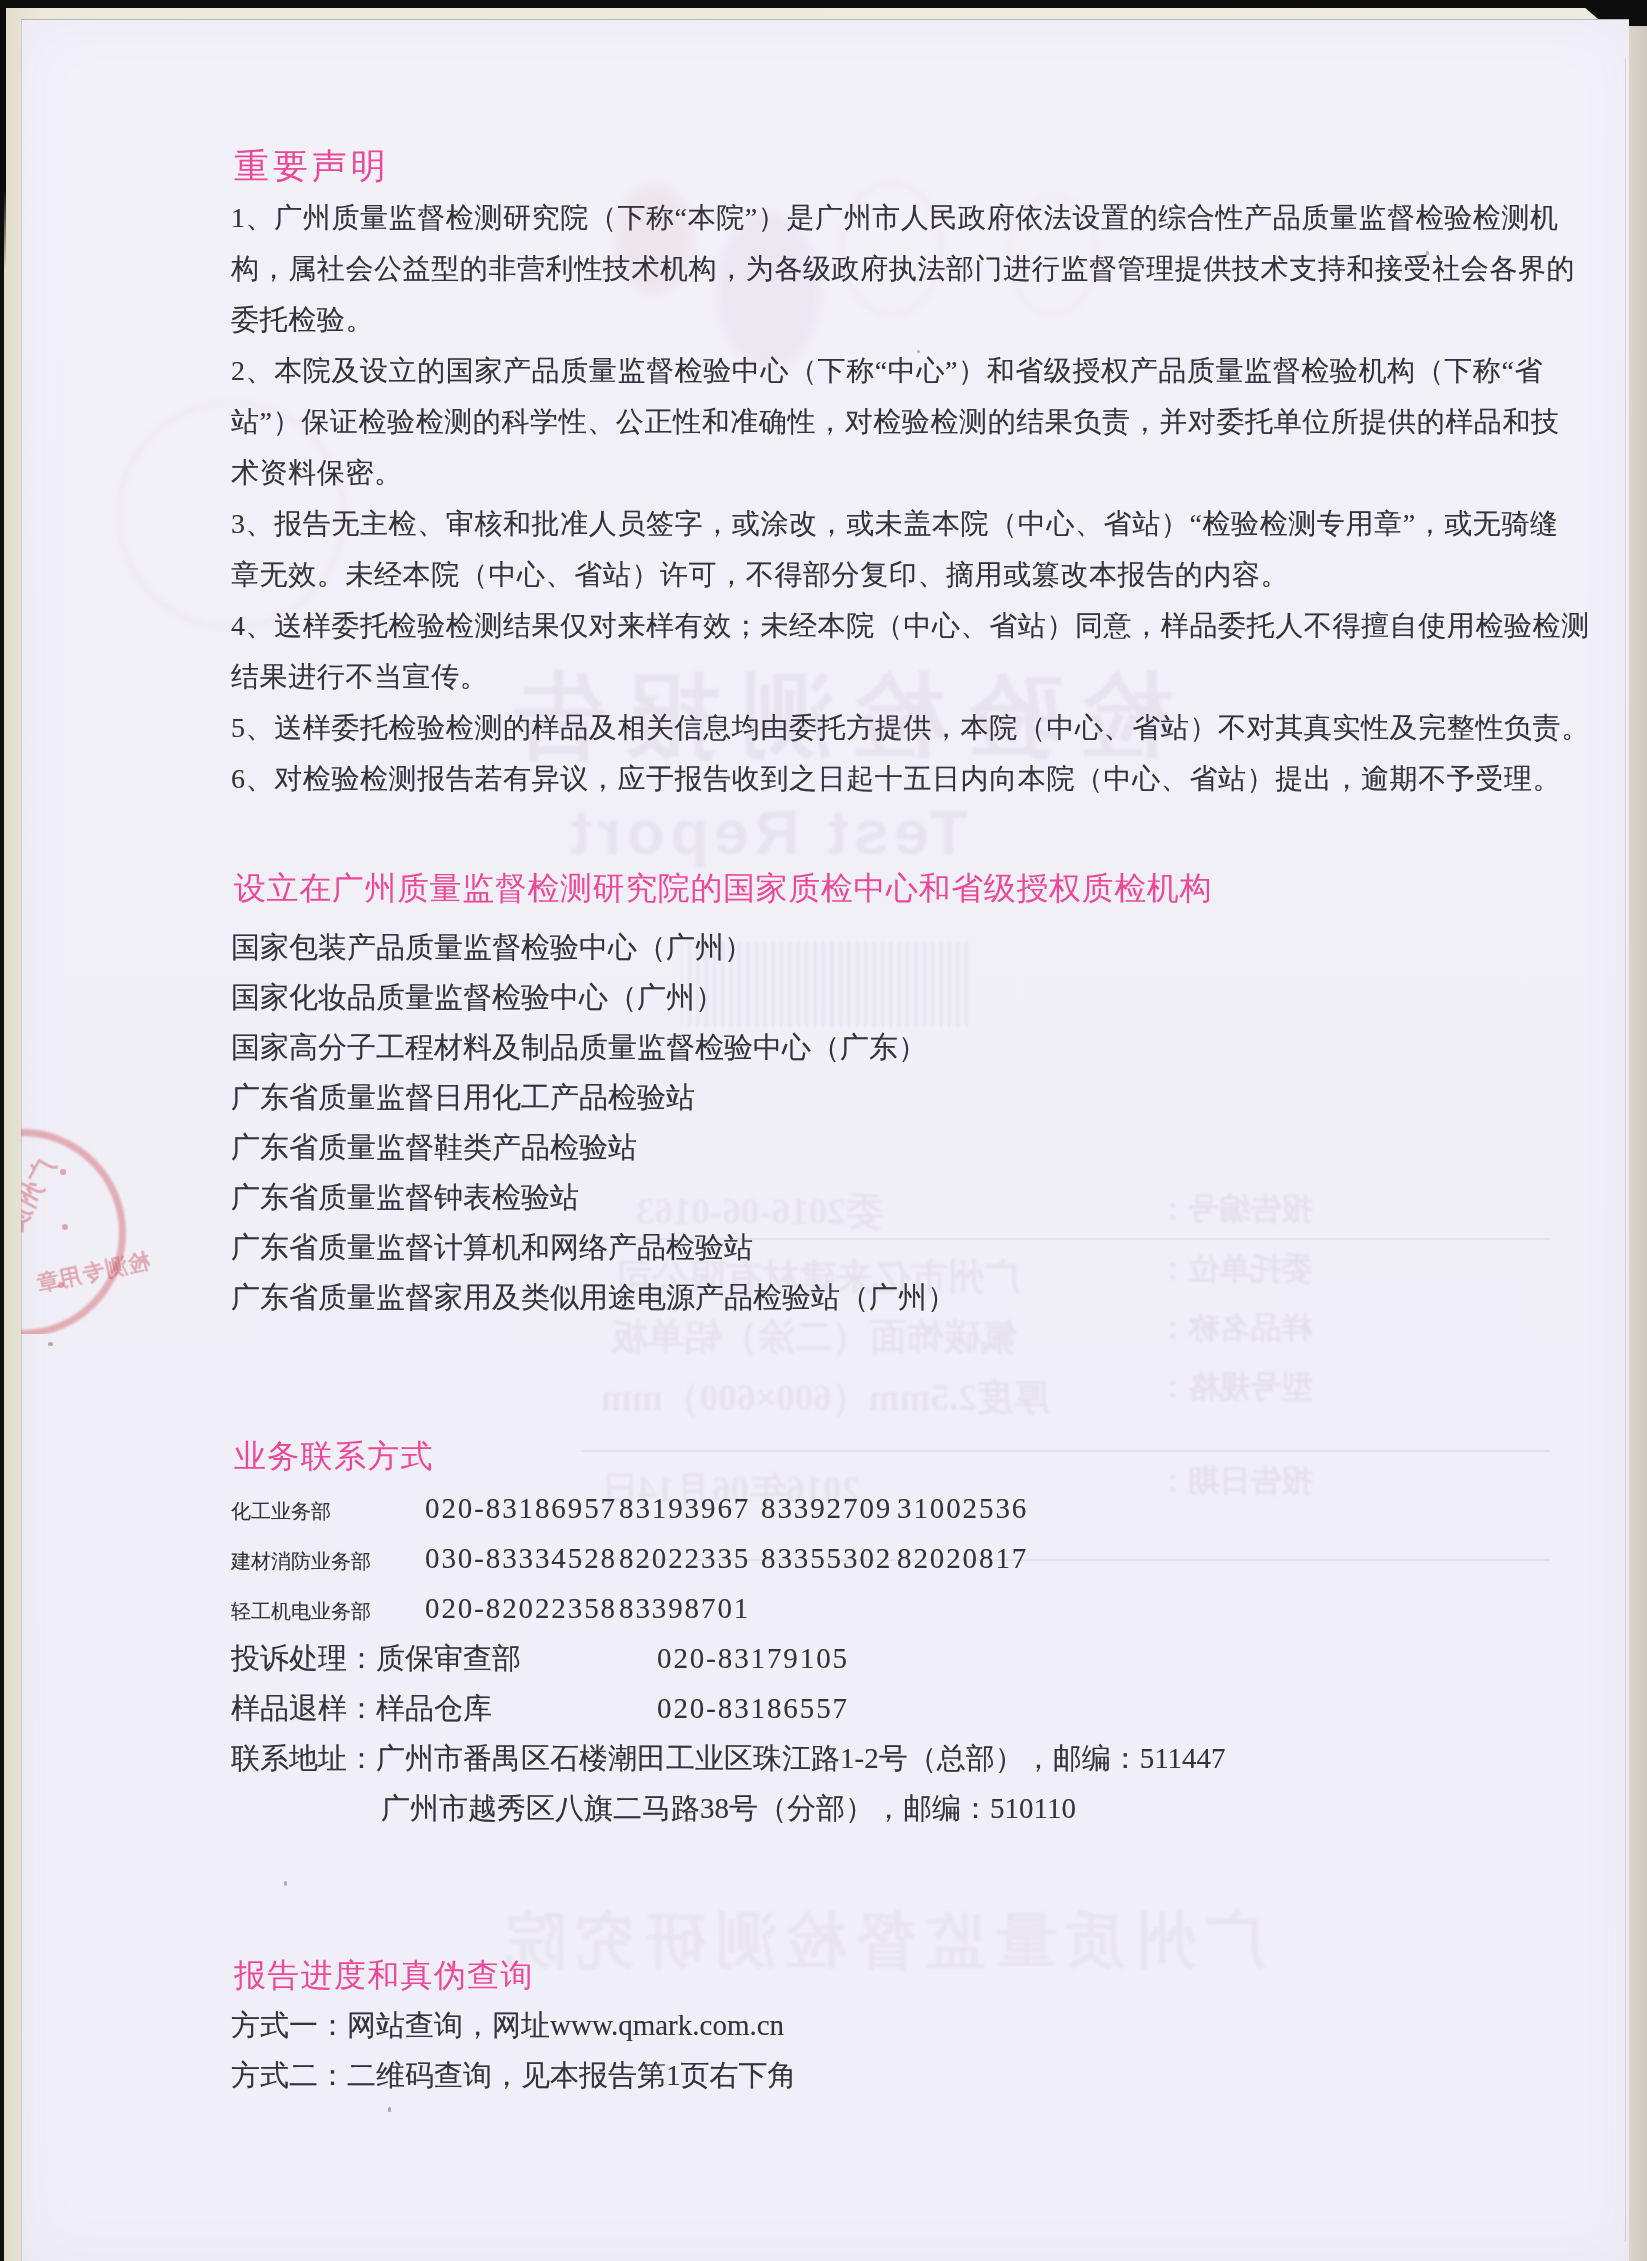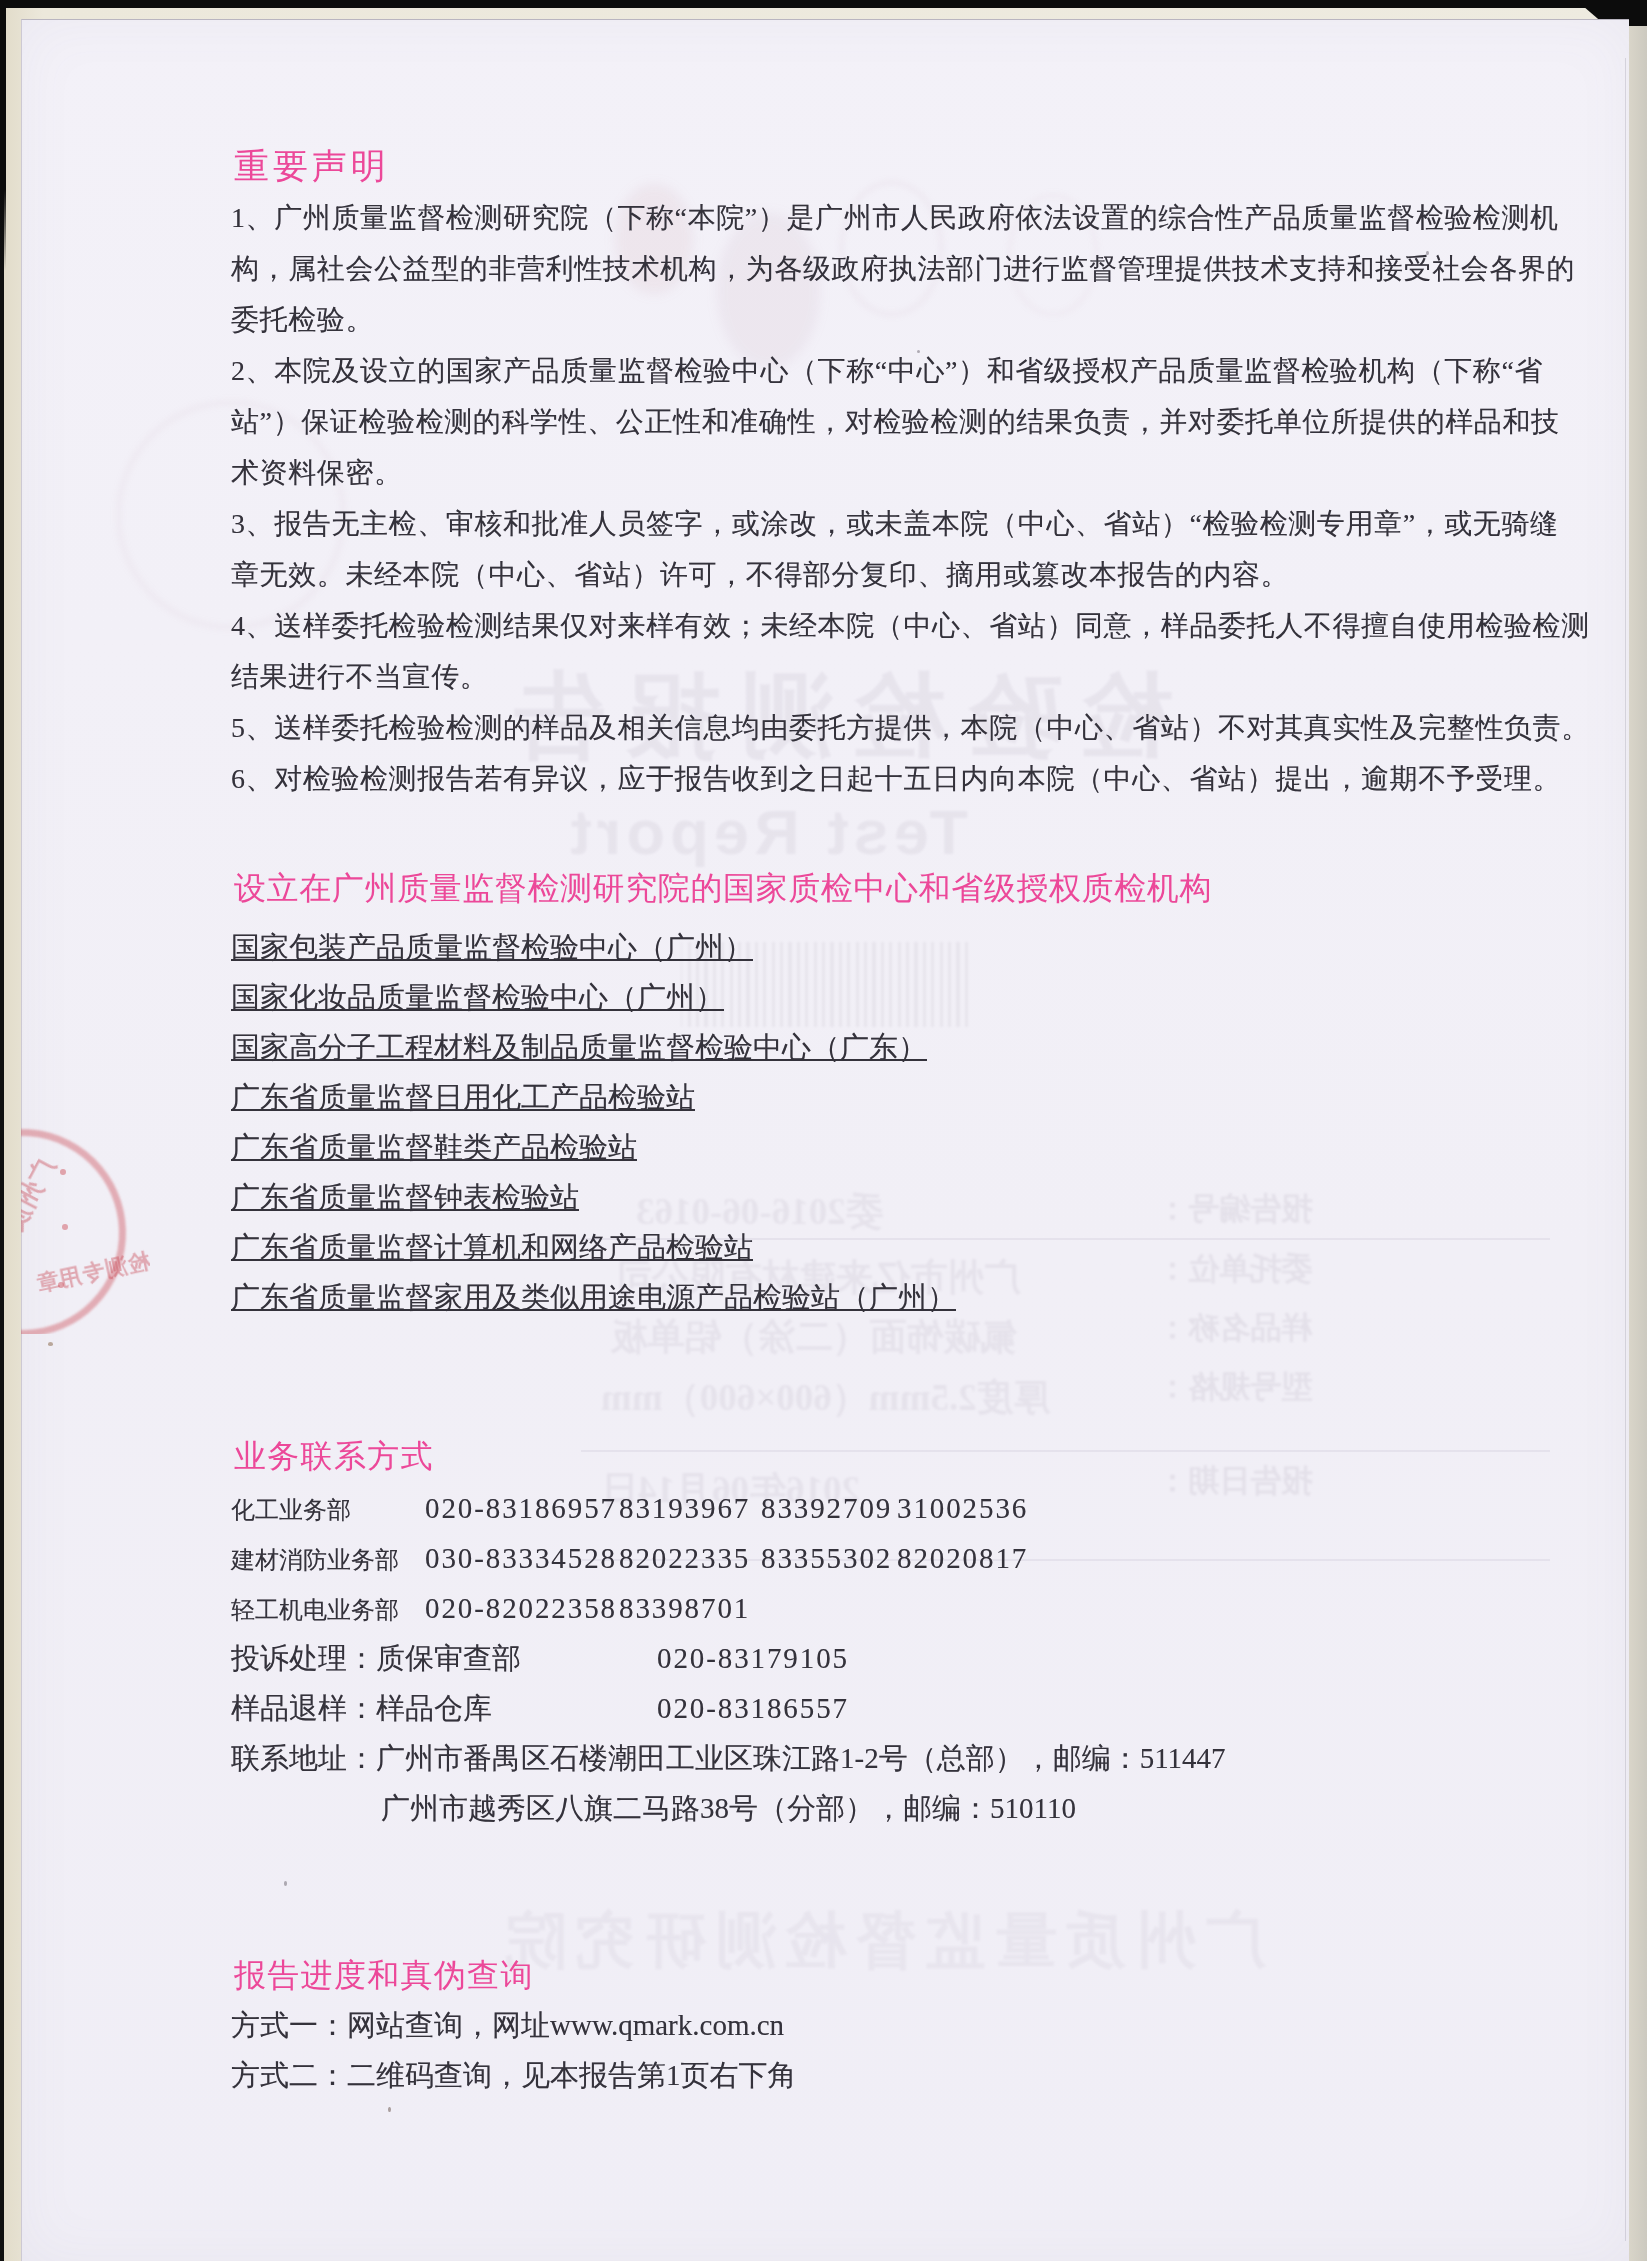--- a/index.html
+++ b/index.html
@@ -22,24 +22,24 @@
     box-shadow:inset 0 0 58px rgba(120,115,135,.06);
   }
   .page-fold-right{left:1625px;top:58px;width:1.3px;height:2183px;background:rgba(120,115,130,.22);}
   .page-edge-right{left:1629px;top:26px;width:18px;height:2235px;background:linear-gradient(90deg,#d9d5c9,#ccc9bf);}
   
   .txt{color:#34323b;text-shadow:0 0 0.6px rgba(52,50,62,.35);white-space:nowrap;}
   .h{font-family:"Liberation Sans","DejaVu Sans",sans-serif;font-weight:400;color:#ec4899;letter-spacing:1.9px;white-space:nowrap;}
   .decl{left:231px;top:192px;width:1305px;font-size:28px;letter-spacing:0.6px;}
   .decl .line{height:51px;line-height:51px;}
   .agency-list{left:231px;top:922px;font-size:29px;}
-  .agency-list .line{height:50px;line-height:50px;text-decoration:underline;}
+  .agency-list .line{height:50px;line-height:50px;}
   .contact-grid{left:231px;top:1483px;font-size:29px;}
   .contact-grid .row{height:50px;line-height:50px;}
-  .c-label{display:inline-block;width:194px;font-size:24px;letter-spacing:0;}
+  .c-label{display:inline-block;width:194px;font-size:20px;letter-spacing:0;}
   .c-num{display:inline-block;letter-spacing:1.9px;}
   .c-n0{width:194px;} .c-n1{width:142px;} .c-n2{width:136px;}
   .dep-label{display:inline-block;width:426px;}
   .ph{display:inline-block;letter-spacing:1.9px;}
   .addr2{padding-left:150px;}
   .query-grid{left:231px;top:2000px;font-size:29px;}
   .query-grid .row{height:50px;line-height:50px;}
   
   .ghost{position:absolute;transform:scaleX(-1);color:#8b7f95;white-space:nowrap;
          font-family:"Liberation Sans","DejaVu Sans",sans-serif;font-weight:700;filter:blur(1.3px);}

